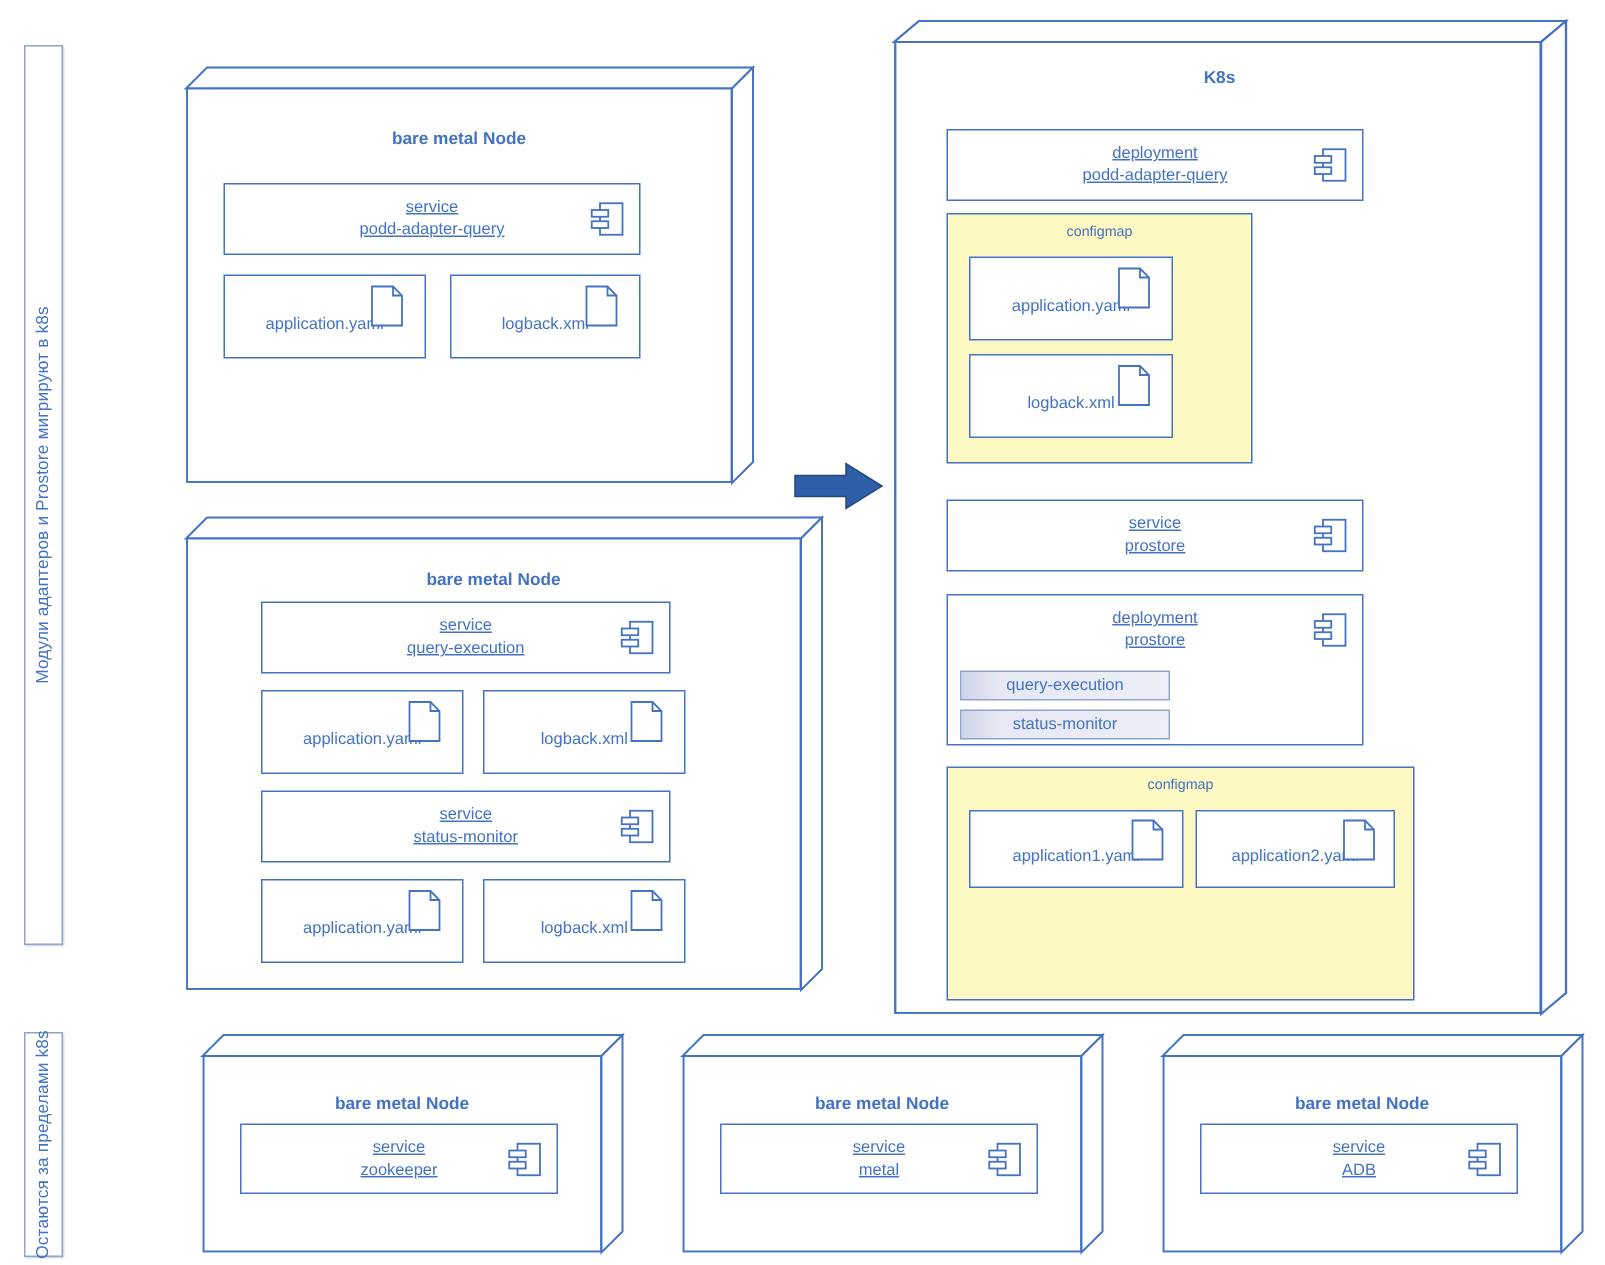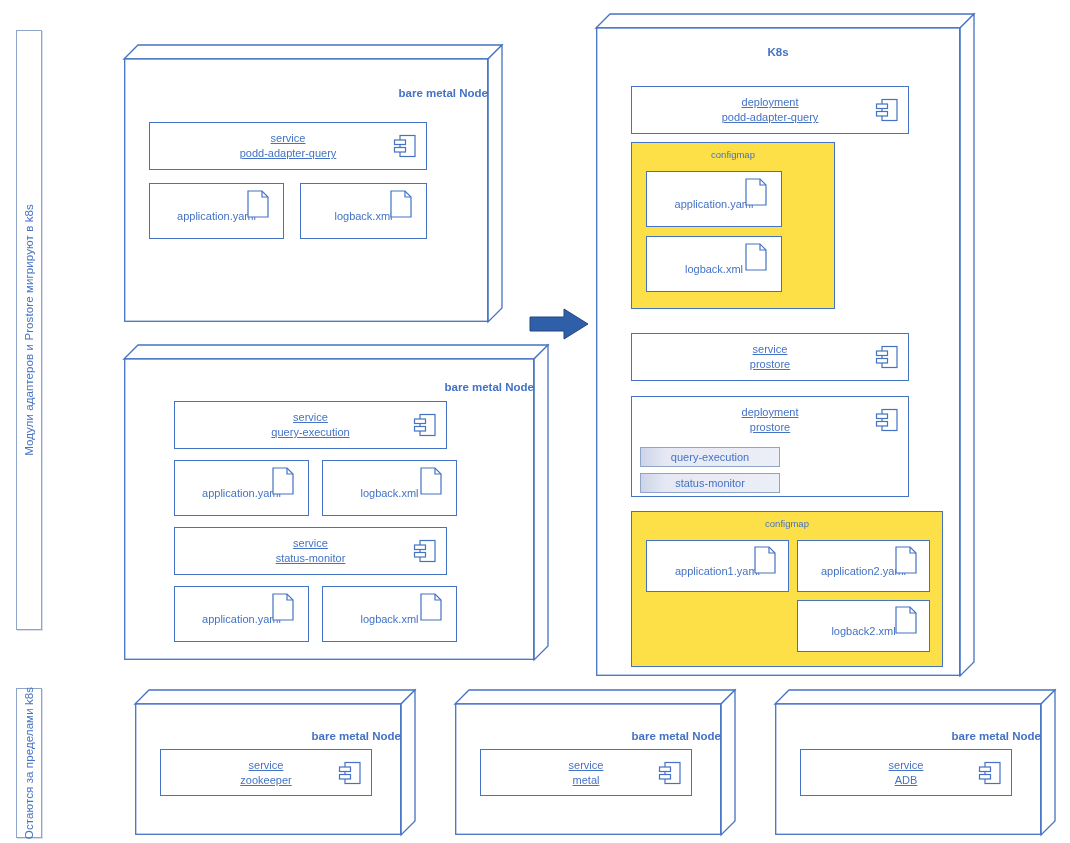--- a/index.html
+++ b/index.html
@@ -50,40 +50,40 @@
     position: absolute;
     left: 0; top: 0;
     width: 100%;
     height: 100%;
     overflow: visible;
   }
   .node-title {
     position: absolute;
     left: 0;
     right: 14px;
-    text-align: right;
+    text-align: center;
     font-size: 11.5px;
     font-weight: bold;
     color: #4472c4;
   }
 
   
   .k8s-title {
     position: absolute;
     left: 0; right: 14px;
     text-align: center;
     font-size: 11.5px;
     font-weight: bold;
     color: #4472c4;
   }
   .group-box {
     position: absolute;
     box-sizing: border-box;
     border: 1.3px solid #4472c4;
-    background: #fde047;
+    background: #fef9c3;
   }
   .group-label {
     position: absolute;
     left: 0; right: 0;
     top: 6px;
     text-align: center;
     font-size: 9.5px;
     color: #4472c4;
   }
 
@@ -261,21 +261,21 @@
         <path d="M1,1 L15,1 L21,7 L21,27 L1,27 Z" fill="#ffffff" stroke="#4472c4" stroke-width="1.2" stroke-linejoin="miter"></path>
         <path d="M15,1 L15,7 L21,7" fill="none" stroke="#4472c4" stroke-width="1.2"></path>
       </svg>
     </div>
   </div>
 
   <svg class="arrow" viewBox="0 0 62 38" style="left:528px; top:305px; width:62px; height:38px;">
     <polygon points="2,12 36,12 36,4 60,19 36,34 36,26 2,26" fill="#2f5fa8" stroke="#24477e" stroke-width="1"></polygon>
   </svg>
 
-  <div class="node3d" style="left:596px; top:14px; width:378px; height:662px;">
+  <div class="node3d" style="left:596px; top:14px; width:448px; height:662px;">
     <svg class="shell" viewBox="0 0 378 662" preserveAspectRatio="none">
       <polygon points="0,14 14,0 378,0 364,14" fill="#ffffff" stroke="#4472c4" stroke-width="1.3"></polygon>
       <polygon points="364,14 378,0 378,648 364,662" fill="#ffffff" stroke="#4472c4" stroke-width="1.3"></polygon>
       <rect x="0.7" y="14" width="363" height="647.3" fill="#ffffff" stroke="#4472c4" stroke-width="1.3"></rect>
     </svg>
     <div class="k8s-title" style="top:32px;">K8s</div>
 
     <div class="comp" style="left:35px; top:72px; width:278px; height:48px;">
       <div class="comp-text" style="top:8px;">
         <span class="l1">deployment</span>
@@ -347,27 +347,20 @@
 
       <div class="artifact" style="left:165px; top:28px; width:133px; height:52px;">
         <div class="artifact-label" style="top:24px;">application2.yaml</div>
         <svg class="file-icon" viewBox="0 0 22 28" style="right:12px; top:5px;">
           <path d="M1,1 L15,1 L21,7 L21,27 L1,27 Z" fill="#ffffff" stroke="#4472c4" stroke-width="1.2" stroke-linejoin="miter"></path>
           <path d="M15,1 L15,7 L21,7" fill="none" stroke="#4472c4" stroke-width="1.2"></path>
         </svg>
       </div>
 
 
-      <div class="artifact" style="left:165px; top:88px; width:133px; height:52px;">
-        <div class="artifact-label" style="top:24px;">logback2.xml</div>
-        <svg class="file-icon" viewBox="0 0 22 28" style="right:12px; top:5px;">
-          <path d="M1,1 L15,1 L21,7 L21,27 L1,27 Z" fill="#ffffff" stroke="#4472c4" stroke-width="1.2" stroke-linejoin="miter"></path>
-          <path d="M15,1 L15,7 L21,7" fill="none" stroke="#4472c4" stroke-width="1.2"></path>
-        </svg>
-      </div>
     </div>
   </div>
 
   <div class="node3d" style="left:135px; top:690px; width:280px; height:145px;">
     <svg class="shell" viewBox="0 0 280 145" preserveAspectRatio="none">
       <polygon points="0,14 14,0 280,0 266,14" fill="#ffffff" stroke="#4472c4" stroke-width="1.3"></polygon>
       <polygon points="266,14 280,0 280,131 266,145" fill="#ffffff" stroke="#4472c4" stroke-width="1.3"></polygon>
       <rect x="0.7" y="14" width="265" height="130.3" fill="#ffffff" stroke="#4472c4" stroke-width="1.3"></rect>
     </svg>
     <div class="node-title" style="top:40px;">bare metal Node</div>

